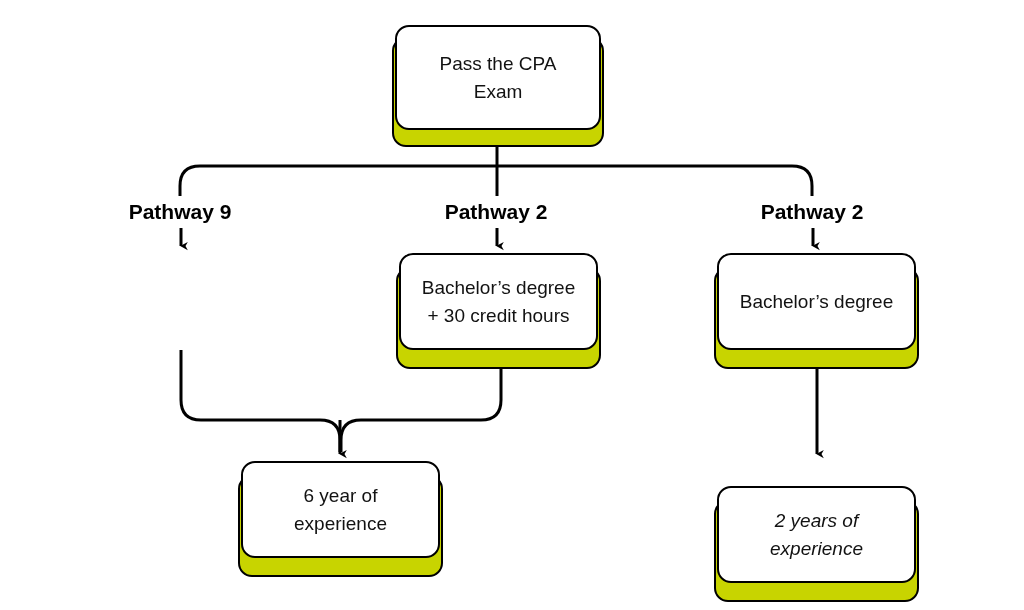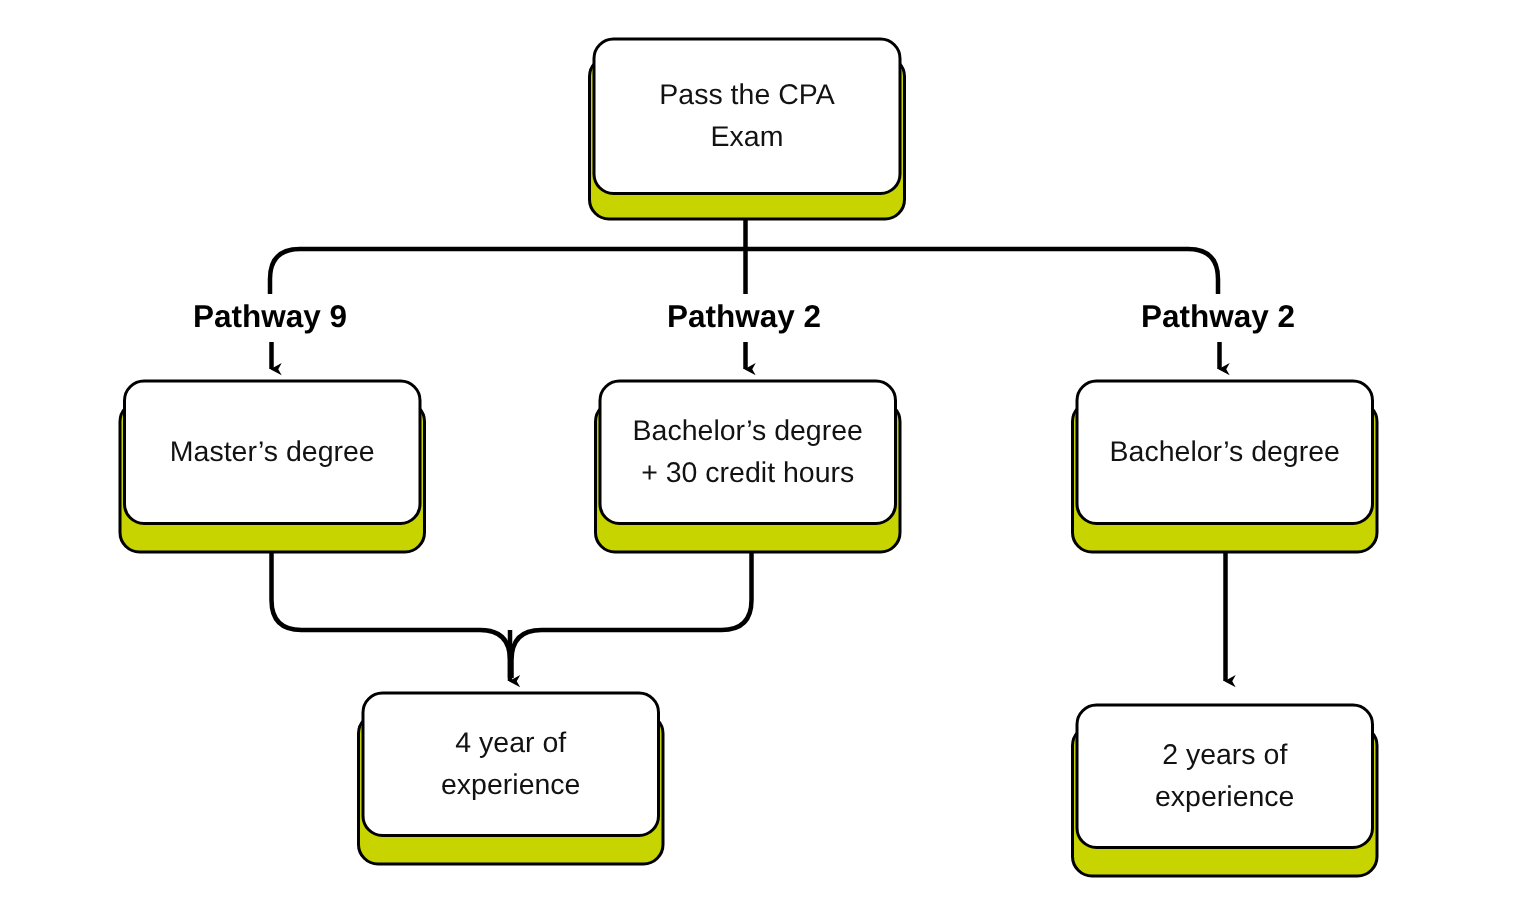--- a/index.html
+++ b/index.html
@@ -106,51 +106,45 @@
   </svg>
 
   <div class="node" style="left:392px; top:25px; width:212px; height:105px;">
     <div class="node-accent" style="top:12px; width:212px; height:110px;"></div>
     <div class="node-body" style="left:3px; top:0; width:206px; height:105px;">
       <span class="node-label">Pass the CPA
 Exam</span>
     </div>
   </div>
 
-  <div class="node" style="left:79px; top:253px; width:205px; height:97px;">
-    <div class="node-accent" style="top:14px; width:205px; height:102px;"></div>
-    <div class="node-body" style="left:3px; top:0; width:199px; height:97px;">
-      <span class="node-label">Master’s degree</span>
-    </div>
-  </div>
 
   <div class="node" style="left:396px; top:253px; width:205px; height:97px;">
     <div class="node-accent" style="top:14px; width:205px; height:102px;"></div>
     <div class="node-body" style="left:3px; top:0; width:199px; height:97px;">
       <span class="node-label">Bachelor’s degree
 + 30 credit hours</span>
     </div>
   </div>
 
   <div class="node" style="left:714px; top:253px; width:205px; height:97px;">
     <div class="node-accent" style="top:14px; width:205px; height:102px;"></div>
     <div class="node-body" style="left:3px; top:0; width:199px; height:97px;">
       <span class="node-label">Bachelor’s degree</span>
     </div>
   </div>
 
   <div class="node" style="left:238px; top:461px; width:205px; height:97px;">
     <div class="node-accent" style="top:14px; width:205px; height:102px;"></div>
     <div class="node-body" style="left:3px; top:0; width:199px; height:97px;">
-      <span class="node-label">4 year of
+      <span class="node-label">6 year of
 experience</span>
     </div>
   </div>
 
-  <div class="node" style="left:714px; top:469px; width:205px; height:97px;">
+  <div class="node" style="left:714px; top:486px; width:205px; height:97px;font-style:italic;">
     <div class="node-accent" style="top:14px; width:205px; height:102px;"></div>
     <div class="node-body" style="left:3px; top:0; width:199px; height:97px;">
       <span class="node-label">2 years of
 experience</span>
     </div>
   </div>
 
   <div class="pathway-heading" style="left:180px; top:200px;">Pathway 9</div>
 
   <div class="pathway-heading" style="left:496px; top:200px;">Pathway 2</div>

